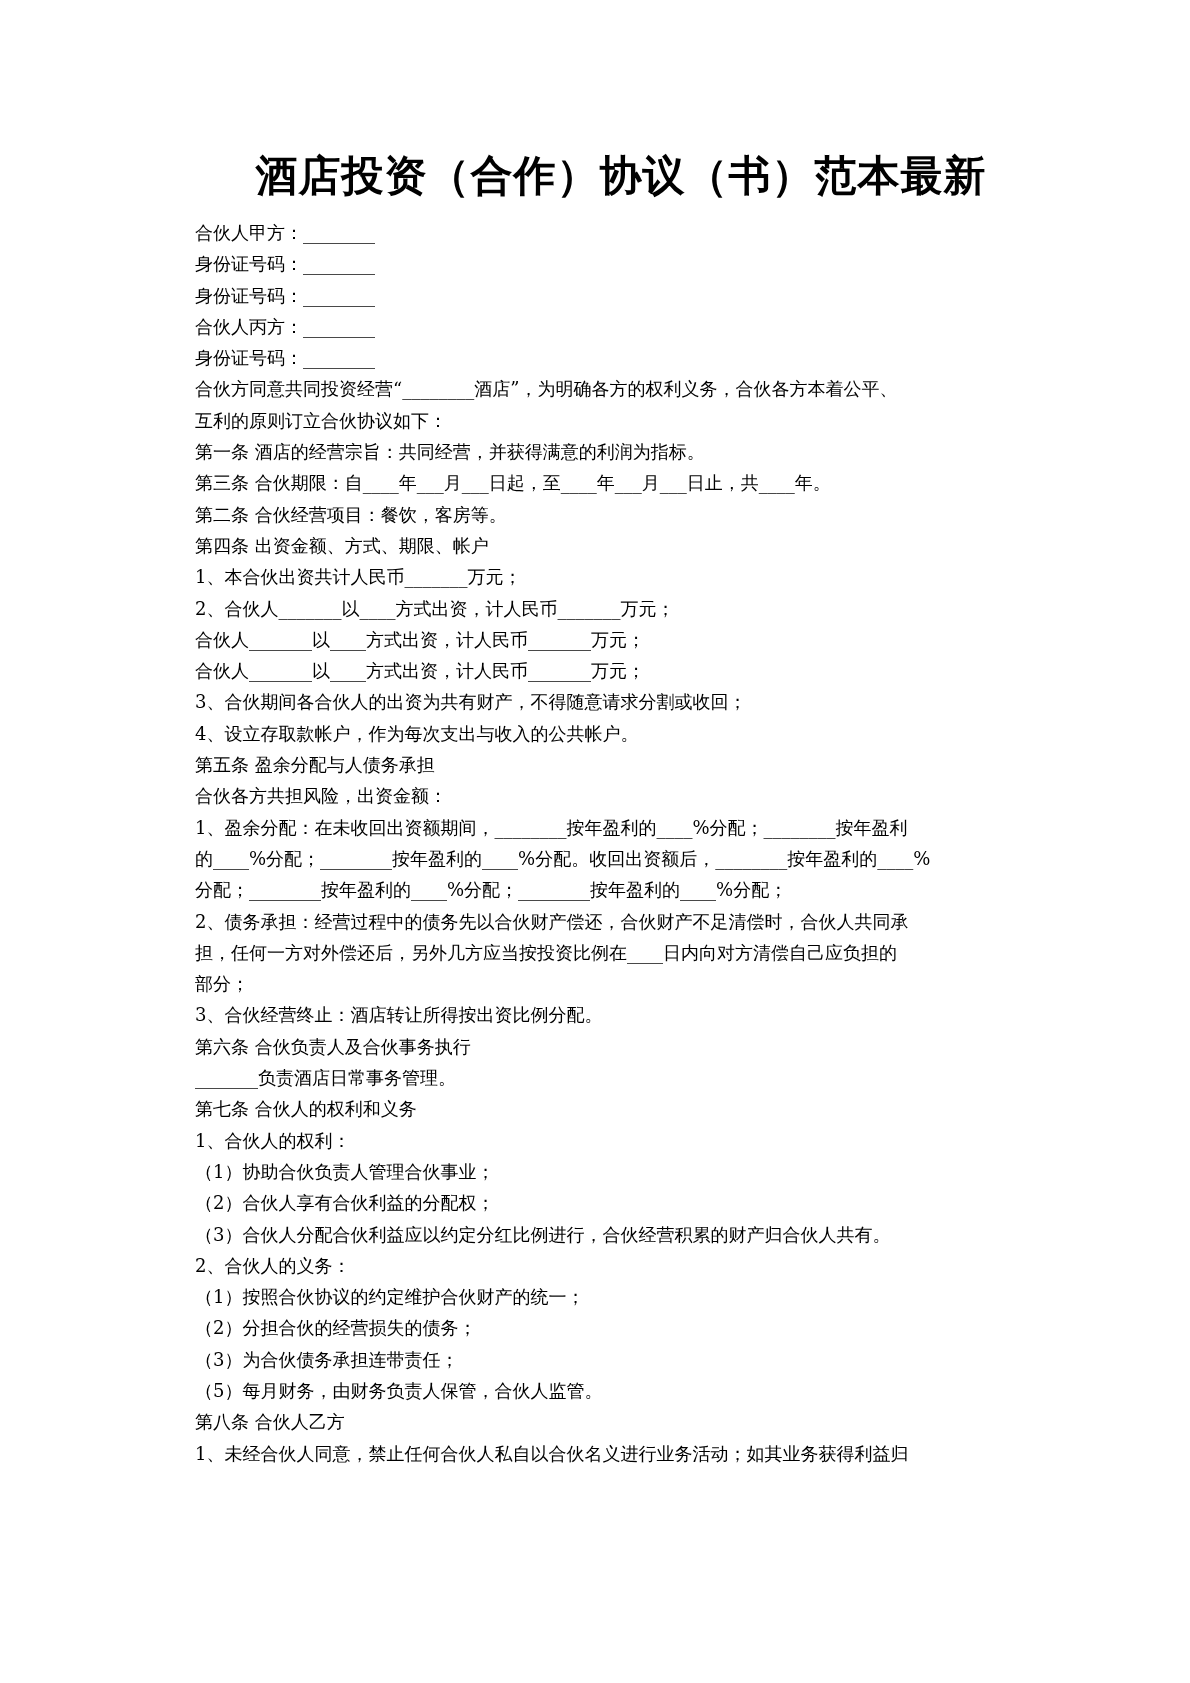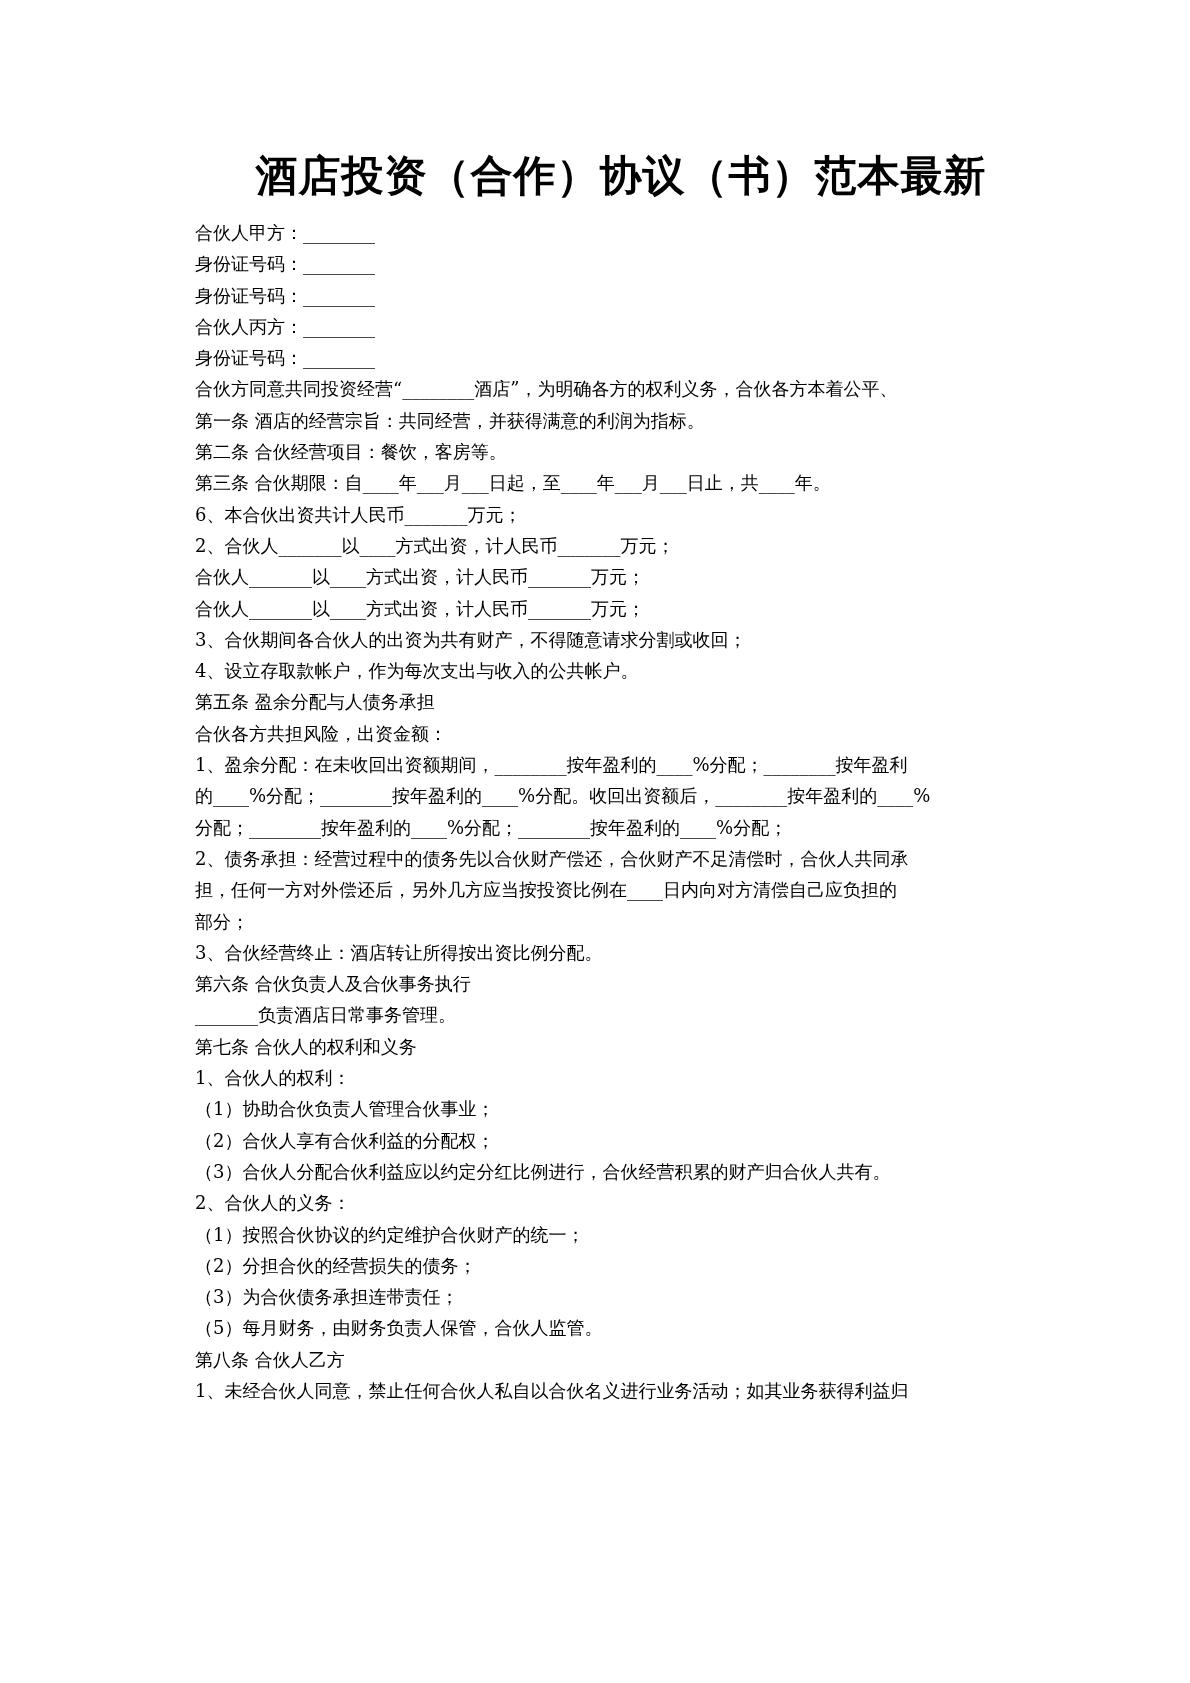--- a/index.html
+++ b/index.html
@@ -48,24 +48,26 @@
 
 <div class="page">
   <div class="doc-title">酒店投资（合作）协议（书）范本最新</div>
   <div class="doc-body">
       <div class="line">合伙人甲方：________</div>
       <div class="line">身份证号码：________</div>
       <div class="line">身份证号码：________</div>
       <div class="line">合伙人丙方：________</div>
       <div class="line">身份证号码：________</div>
       <div class="line">合伙方同意共同投资经营“________酒店”，为明确各方的权利义务，合伙各方本着公平、</div>
+      <div class="line">互利的原则订立合伙协议如下：</div>
       <div class="line">第一条 酒店的经营宗旨：共同经营，并获得满意的利润为指标。</div>
+      <div class="line">第三条 合伙期限：自____年___月___日起，至____年___月___日止，共____年。</div>
       <div class="line">第二条 合伙经营项目：餐饮，客房等。</div>
-      <div class="line">第三条 合伙期限：自____年___月___日起，至____年___月___日止，共____年。</div>
-      <div class="line">6、本合伙出资共计人民币_______万元；</div>
+      <div class="line">第四条 出资金额、方式、期限、帐户</div>
+      <div class="line">1、本合伙出资共计人民币_______万元；</div>
       <div class="line">2、合伙人_______以____方式出资，计人民币_______万元；</div>
       <div class="line">合伙人_______以____方式出资，计人民币_______万元；</div>
       <div class="line">合伙人_______以____方式出资，计人民币_______万元；</div>
       <div class="line">3、合伙期间各合伙人的出资为共有财产，不得随意请求分割或收回；</div>
       <div class="line">4、设立存取款帐户，作为每次支出与收入的公共帐户。</div>
       <div class="line">第五条 盈余分配与人债务承担</div>
       <div class="line">合伙各方共担风险，出资金额：</div>
       <div class="line">1、盈余分配：在未收回出资额期间，________按年盈利的____%分配；________按年盈利</div>
       <div class="line">的____%分配；________按年盈利的____%分配。收回出资额后，________按年盈利的____%</div>
       <div class="line">分配；________按年盈利的____%分配；________按年盈利的____%分配；</div>

